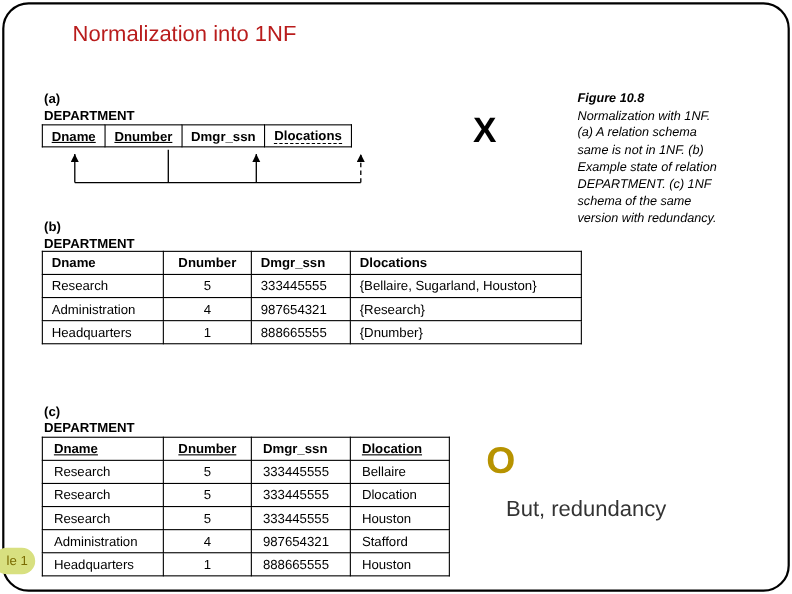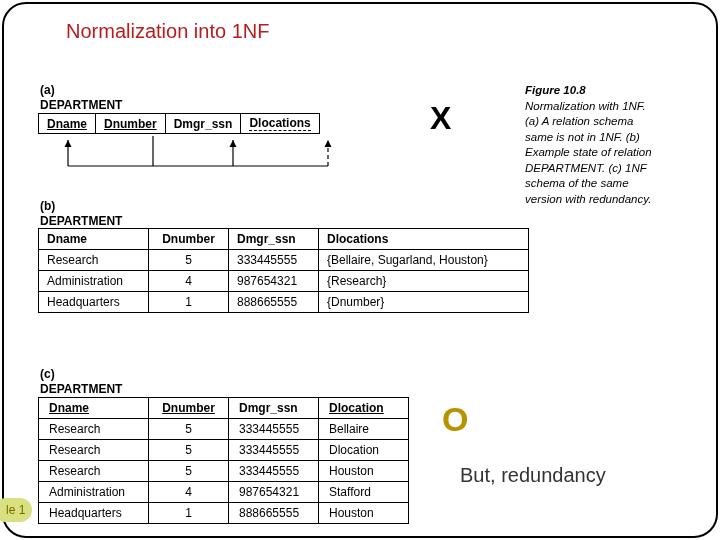--- a/index.html
+++ b/index.html
@@ -132,21 +132,21 @@
   .bigO {
     position: absolute;
     top: 400px;
     left: 442px;
     font-size: 34px;
     font-weight: bold;
     color: #b79300;
   }
   .redundancy-note {
     position: absolute;
-    top: 464px;
+    top: 452px;
     left: 460px;
     font-size: 20px;
     color: #333;
   }
   .page-badge {
     position: absolute;
     bottom: 18px;
     left: -6px;
     background: #d8e080;
     color: #7a6b00;

